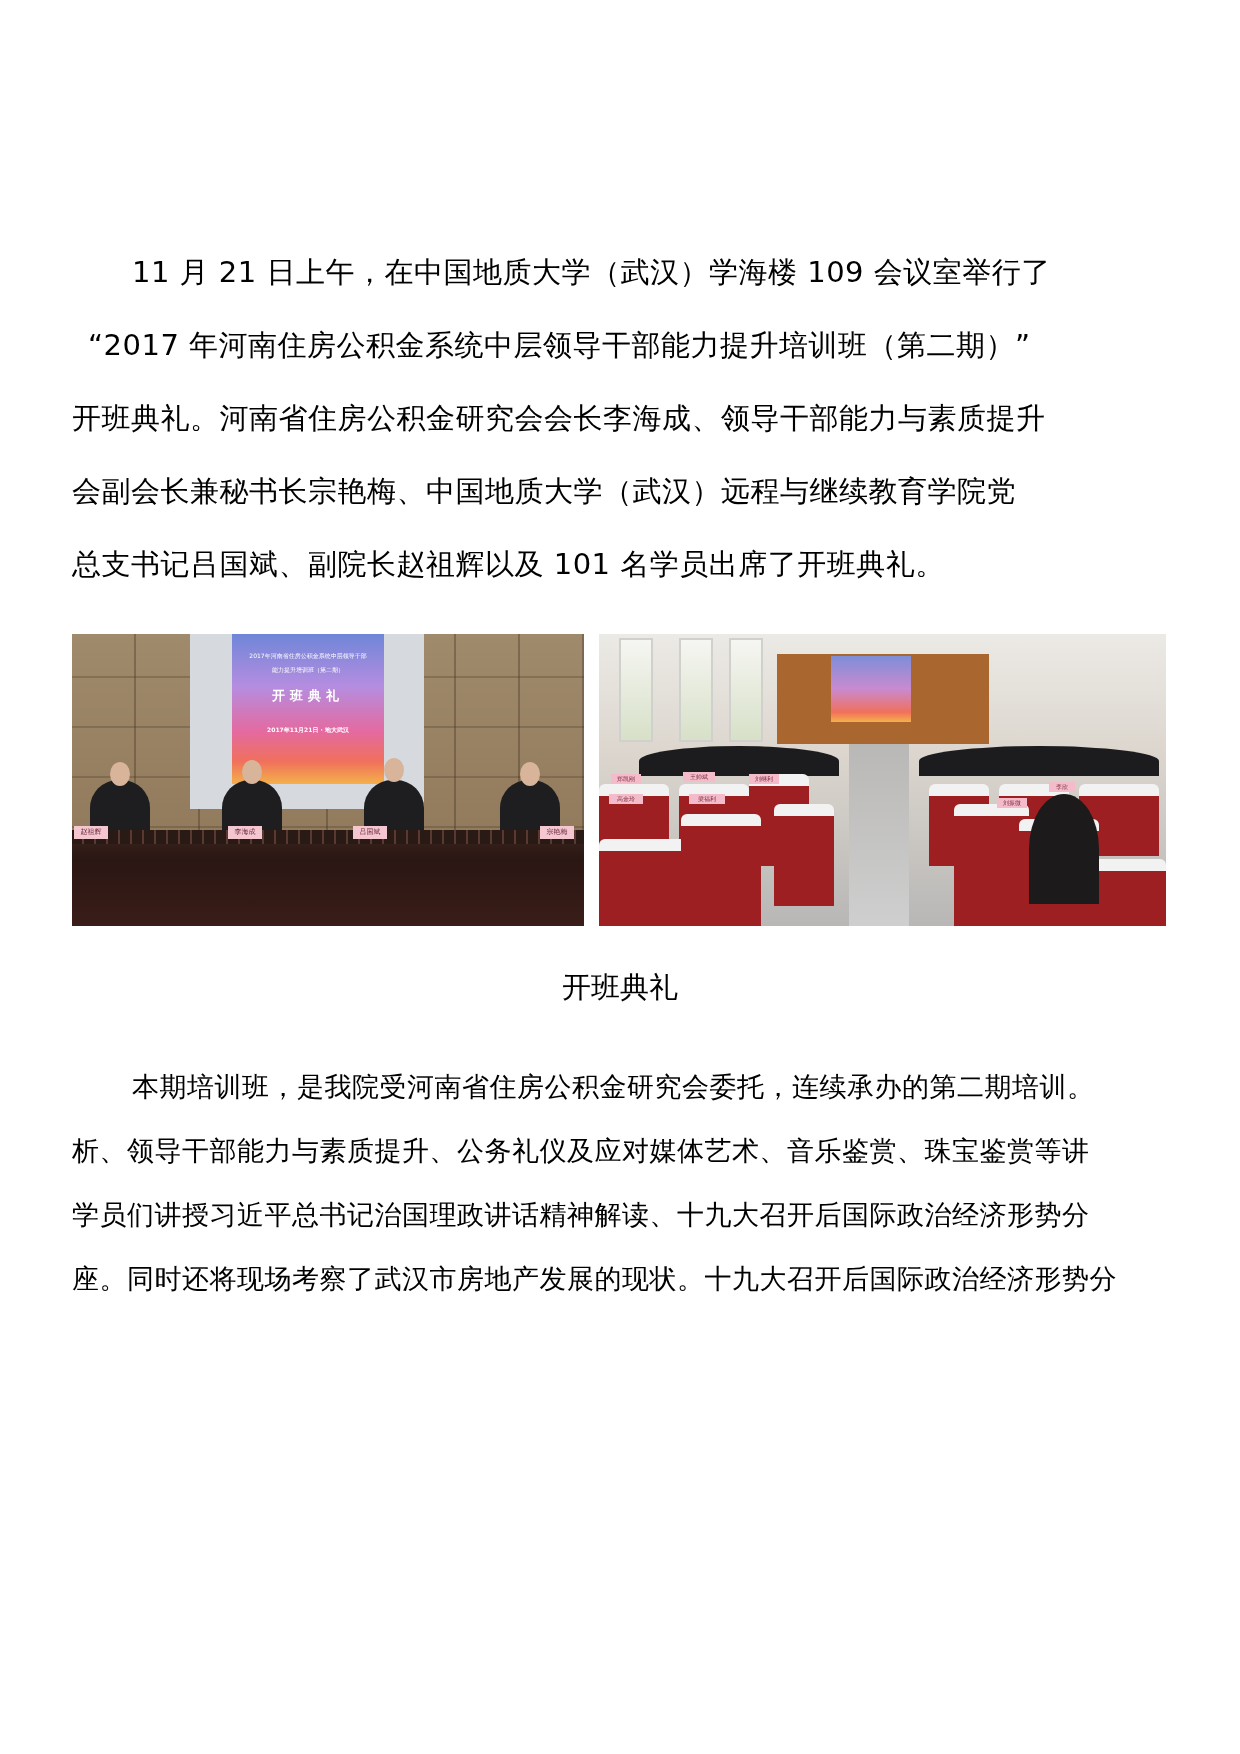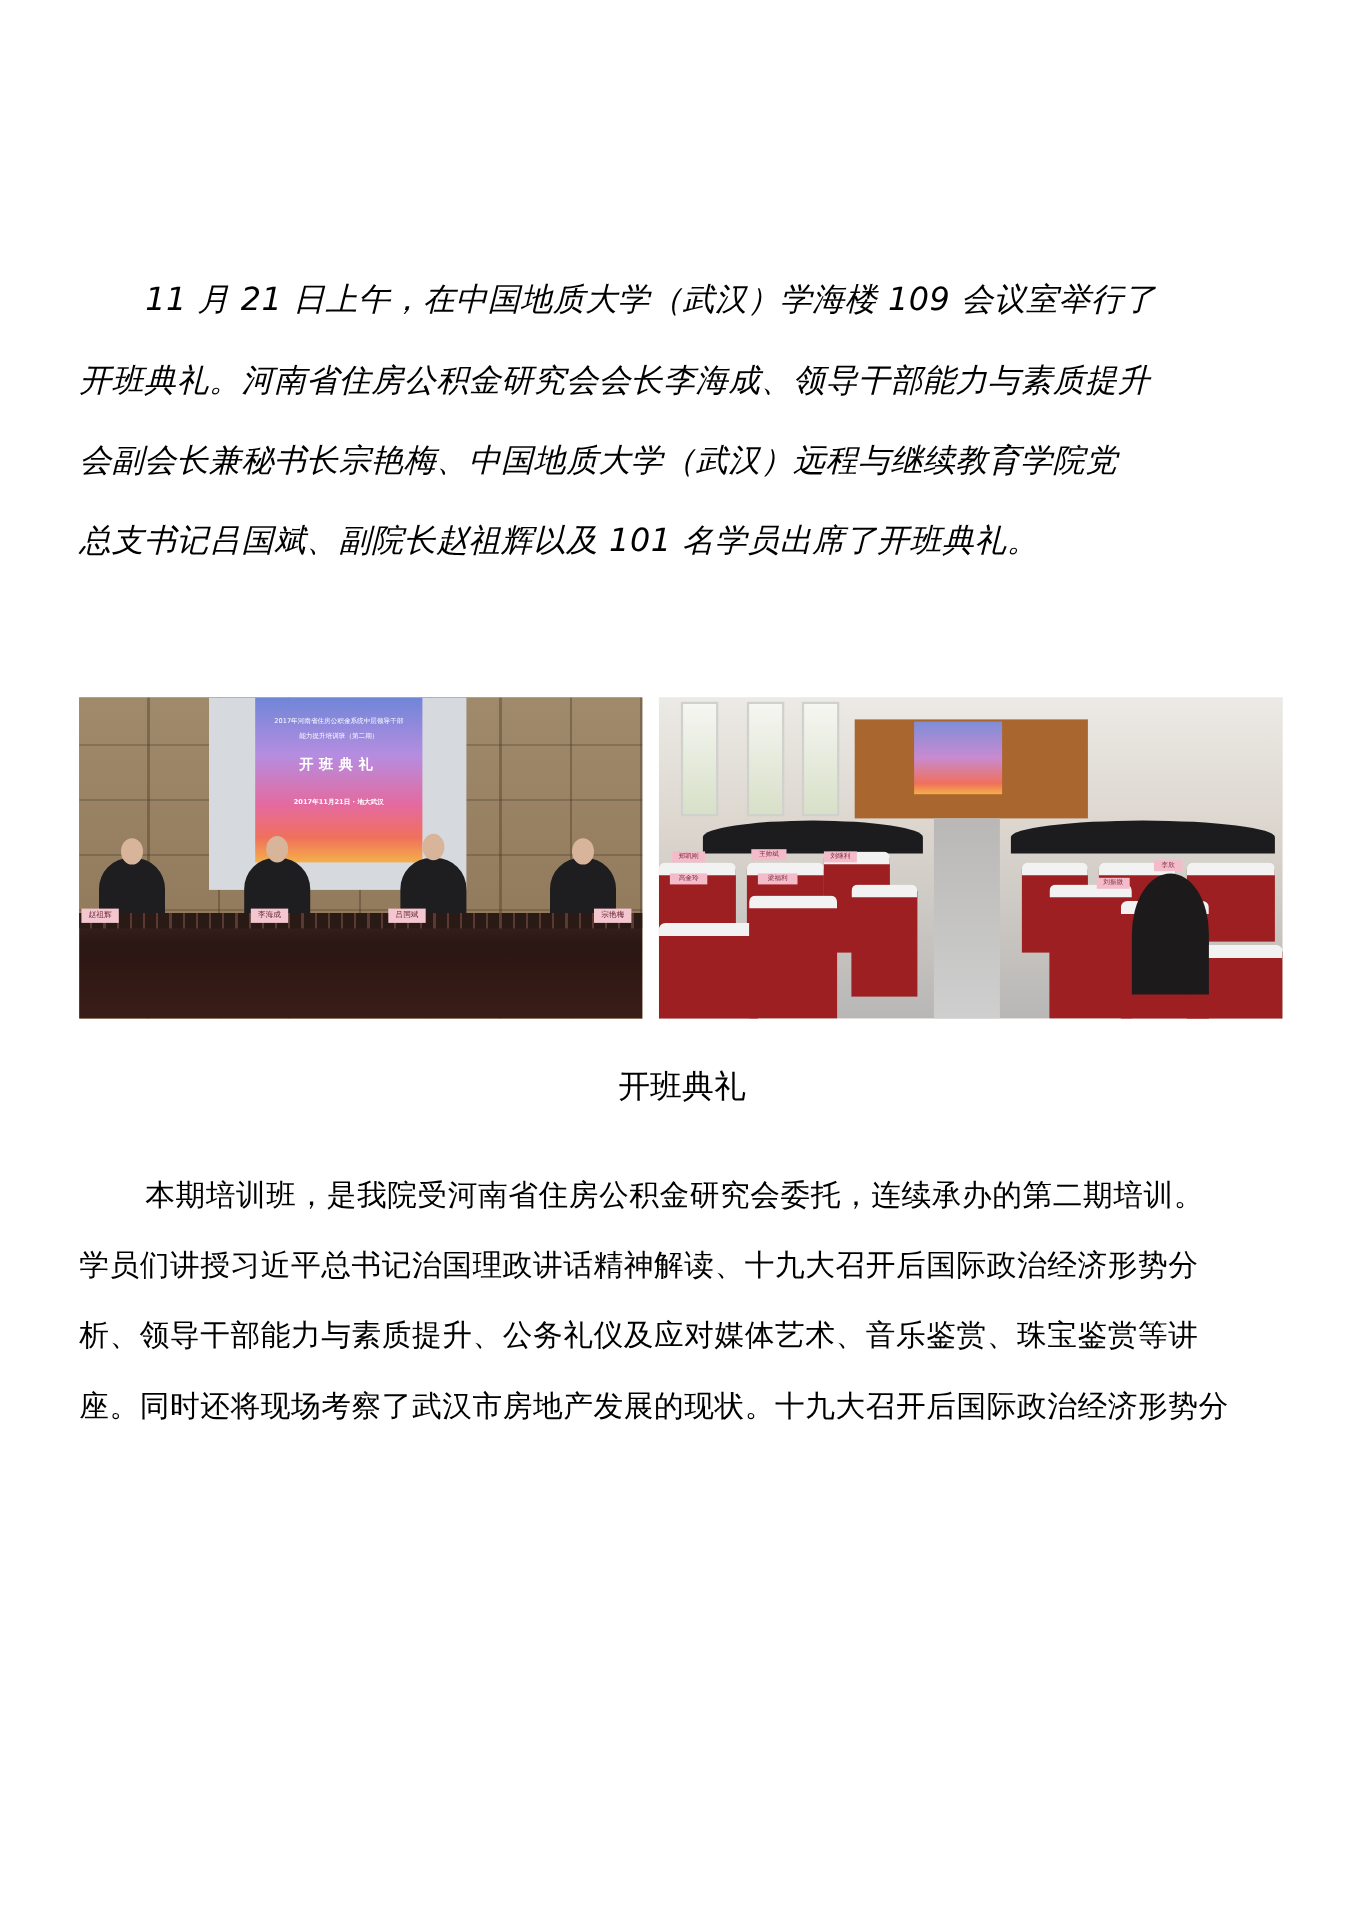--- a/index.html
+++ b/index.html
@@ -1,20 +1,20 @@
 <!DOCTYPE html>
 <html><head>
 <meta charset="utf-8">
 <style>
   html, body { margin: 0; padding: 0; background: #ffffff; }
   body { width: 1240px; height: 1754px; position: relative; overflow: hidden;
          font-family: "DejaVu Sans", "Liberation Sans", sans-serif; color: #000; }
   .para { position: absolute; left: 72px; width: 1096px; font-size: 29px; line-height: 73px; margin: 0; letter-spacing: 0.5px; }
   .para .line { display: block; white-space: nowrap; height: 73px; }
-  .p1 { top: 236px; font-style: italic; }
+  .p1 { top: 236px; }
   .p2 { top: 1055px; font-size: 27px; line-height: 64px; }
   .p2 .line { height: 64px; }
   .indent { padding-left: 60px; }
   .caption { position: absolute; top: 968px; left: 0; width: 1240px; text-align: center; font-size: 29px; }
 
   .photo { position: absolute; top: 634px; height: 292px; overflow: hidden; }
   .photo-left { left: 72px; width: 512px; background: #8a7458; }
   .photo-right { left: 599px; width: 567px; background: #e9e7e2; }
 
   
@@ -49,20 +49,21 @@
   .aisle { position: absolute; left: 250px; top: 110px; width: 60px; height: 182px; background: linear-gradient(180deg,#b9b8b6,#cfcfcf); }
   .seat { position: absolute; background: #9e1f22; border-top: 12px solid #f2f2f2; border-radius: 6px 6px 0 0; }
   .audience { position: absolute; border-radius: 50% 50% 0 0; background: #1c1c1f; }
   .rcard { position: absolute; height: 10px; background: #f4bccb; font-size: 6px; color: #7a2b3b; text-align: center; line-height: 10px; }
 </style>
 </head>
 <body>
 
 <div class="para p1">
   <span class="line indent">11 月 21 日上午，在中国地质大学（武汉）学海楼 109 会议室举行了</span>
+  <span class="line" style="margin-left:16px">“2017 年河南住房公积金系统中层领导干部能力提升培训班（第二期）”</span>
   <span class="line">开班典礼。河南省住房公积金研究会会长李海成、领导干部能力与素质提升</span>
   <span class="line">会副会长兼秘书长宗艳梅、中国地质大学（武汉）远程与继续教育学院党</span>
   <span class="line">总支书记吕国斌、副院长赵祖辉以及 101 名学员出席了开班典礼。</span>
 </div>
 
 <div class="photo photo-left">
   <div class="wall-panels"></div>
   <div class="screen-frame"></div>
   <div class="screen">
     <div class="s1">2017年河南省住房公积金系统中层领导干部</div>
@@ -120,16 +121,16 @@
   <div class="rcard" style="left:12px;top:140px;width:30px">郑凯刚</div>
   <div class="rcard" style="left:84px;top:138px;width:32px">王帅斌</div>
   <div class="rcard" style="left:398px;top:164px;width:30px">刘振微</div>
   <div class="rcard" style="left:450px;top:148px;width:26px">李欣</div>
 </div>
 
 <div class="caption">开班典礼</div>
 
 <div class="para p2">
   <span class="line indent">本期培训班，是我院受河南省住房公积金研究会委托，连续承办的第二期培训。</span>
+  <span class="line">析、领导干部能力与素质提升、公务礼仪及应对媒体艺术、音乐鉴赏、珠宝鉴赏等讲</span>
   <span class="line">学员们讲授习近平总书记治国理政讲话精神解读、十九大召开后国际政治经济形势分</span>
-  <span class="line">析、领导干部能力与素质提升、公务礼仪及应对媒体艺术、音乐鉴赏、珠宝鉴赏等讲</span>
   <span class="line">座。同时还将现场考察了武汉市房地产发展的现状。十九大召开后国际政治经济形势分</span>
 </div>
 
 </body></html>

